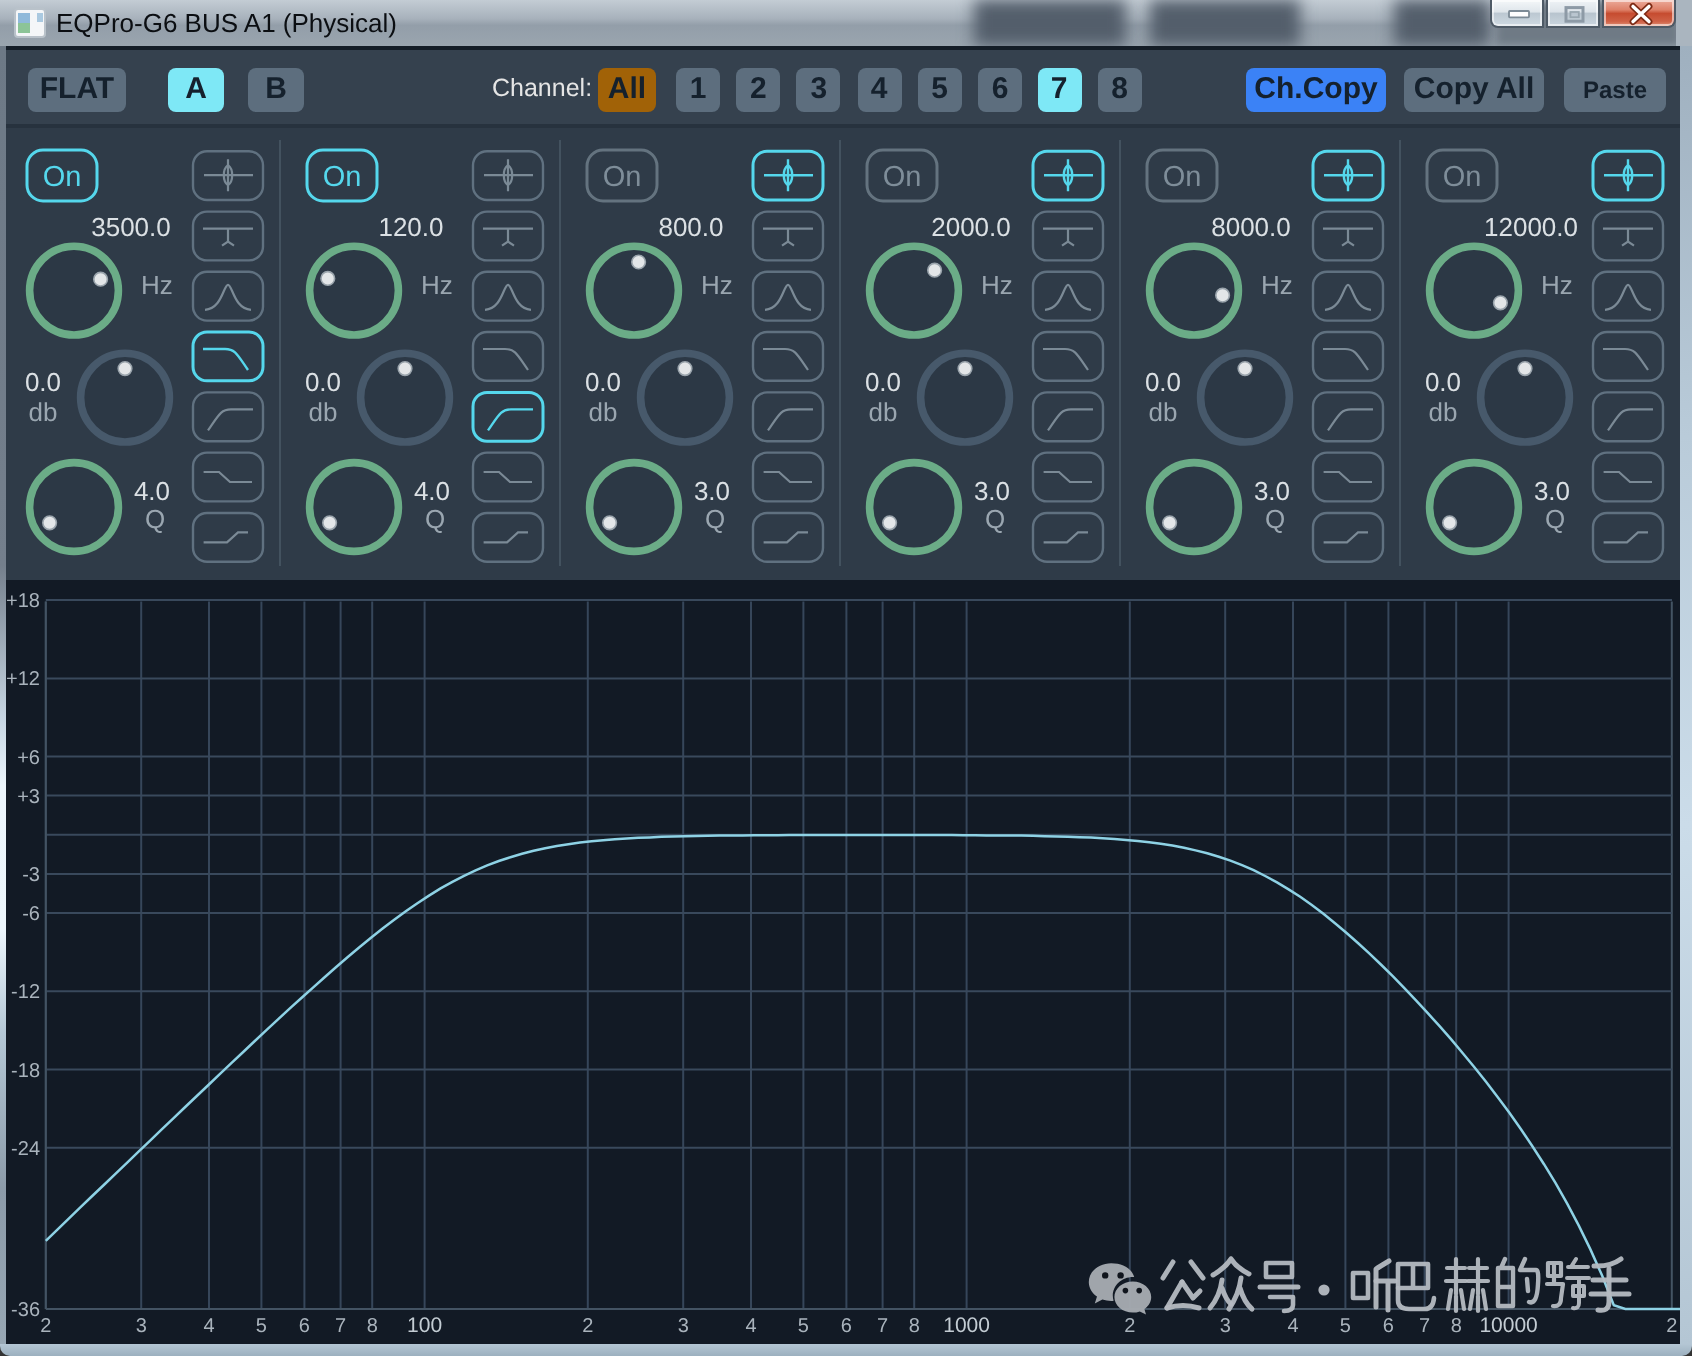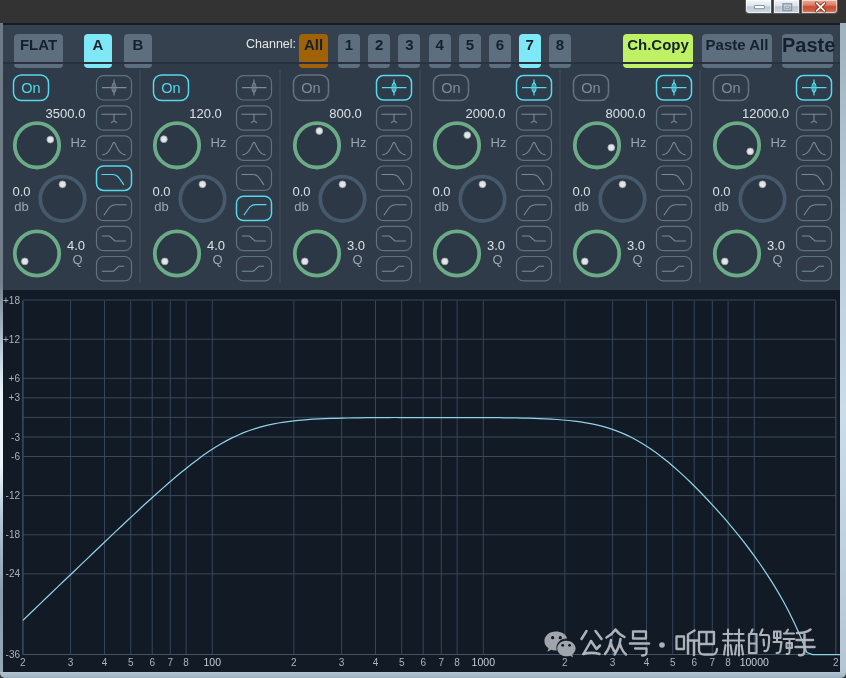--- a/index.html
+++ b/index.html
@@ -2,37 +2,51 @@
 <html><head><meta charset="utf-8"><style>
 * {margin:0;padding:0;box-sizing:border-box}
 html,body {width:846px;height:678px;overflow:hidden;background:#333;font-family:"Liberation Sans",sans-serif}
 #win {position:absolute;left:0;top:0;width:846px;height:678px}
 #titlebar {position:absolute;left:0;top:0;width:846px;height:23px;background:linear-gradient(#c3ccd4 0%,#a8b2bc 40%,#939ea9 55%,#9aa5af 100%);overflow:hidden}
 .blob {position:absolute;top:0;height:23px;filter:blur(4px);background:#535e6b}
 #ttxt {position:absolute;left:28px;top:4px;font-size:13px;color:#0b0e12}
 #contentbg {position:absolute;left:3px;top:23px;width:837px;height:649px;background:#2f3b48}
 #tbsep {position:absolute;left:3px;top:23px;width:837px;height:2px;background:#141d27}
 #tstrip {position:absolute;left:3px;top:25px;width:837px;height:37px;background:#35414e}
-.tb {position:absolute;top:33.5px;height:34px;border-radius:4px;color:#15212d;font-weight:bold;text-align:center;line-height:22px}
+.tb {position:absolute;top:33.5px;height:22px;border-radius:4px;color:#15212d;font-weight:bold;text-align:center;line-height:22px}
 .chl {position:absolute;top:37px;left:246px;width:50px;font-size:12.5px;color:#e5e5e5}
 #bandsep {position:absolute;left:3px;top:62px;width:837px;height:2px;background:#27323e}
 #graphbg {position:absolute;left:3px;top:290px;width:837px;height:382px;background:#121a25}
 .al {font-size:10px;fill:#a9b3bc;font-family:"Liberation Sans",sans-serif}
 .alb {font-size:10.5px;fill:#c3ccd3;font-family:"Liberation Sans",sans-serif}
 .onl {font-size:14.5px;font-family:"Liberation Sans",sans-serif}
 .val {font-size:13px;fill:#dbe0e4;font-family:"Liberation Sans",sans-serif}
 .unit {font-size:13px;fill:#9aa6b0;font-family:"Liberation Sans",sans-serif}
 .IC {stroke:#7b8a96;stroke-width:1.1;fill:none}
 .ICS {stroke:#55d7ec;stroke-width:1.2;fill:none}
 #lbord {position:absolute;left:0;top:23px;width:3px;height:649px;background:linear-gradient(#6d7986 0%,#747f8c 40%,#c8d7e4 52%,#edf6fc 57%,#eef7fd 68%,#b5c8d6 76%,#8c9ba9 88%,#97a7b4 100%)}
 #rbord {position:absolute;right:0;top:23px;width:6px;height:649px;background:linear-gradient(#9fb0bf 0%,#b9cbd9 30%,#cbdce9 60%,#b4c6d4 100%)}
 #bbord {position:absolute;left:0;top:672px;width:846px;height:6px;background:linear-gradient(#b4c6d4,#9cb0bf);border-radius:0 0 5px 5px}
 .cap {position:absolute;top:0;height:14px;border:1px solid #4e5a66;border-top:none;box-shadow:inset 0 0 0 1px rgba(255,255,255,0.55)}
 </style></head><body>
 <div id="win">
+ <div id="titlebar">
+  <div class="blob" style="left:487px;width:76px"></div>
+  <div class="blob" style="left:575px;width:75px"></div>
+  <div class="blob" style="left:697px;width:48px"></div>
+  <div class="blob" style="left:748px;width:92px;filter:blur(2px);background:#6f7a85"></div>
+  <div style="position:absolute;left:838px;top:0;width:8px;height:23px;background:#aab5bf"></div>
+  <svg width="16" height="16" style="position:absolute;left:7px;top:4px">
+    <rect x="0.5" y="0.5" width="15" height="14" rx="1.5" fill="#f4f6f8" stroke="#b9c2ca"></rect>
+    <rect x="2" y="2.5" width="6" height="10" fill="#8fb9da"></rect>
+    <rect x="2" y="7.5" width="6" height="5" fill="#8cc497"></rect>
+    <rect x="11.5" y="2.5" width="3" height="4.5" fill="#aac9e0"></rect>
+  </svg>
+  <div id="ttxt">EQPro-G6 BUS A1 (Physical)</div>
+ </div>
  <div class="cap" style="left:745px;width:27px;border-radius:0 0 0 4px;background:linear-gradient(#f4f7f9 0%,#dfe6eb 45%,#bcc8d2 52%,#cfdae2 100%)">
    <svg width="27" height="14">
         <rect x="8.5" y="5.5" width="10" height="3.2" rx="0.4" fill="#fdfdfe" stroke="#7c8a96" stroke-width="0.9"></rect>
       </svg></div>
  <div class="cap" style="left:773px;width:27px;background:linear-gradient(#eff3f6 0%,#dce3e9 45%,#b8c4ce 52%,#cbd6df 100%)">
    <svg width="27" height="14">
         <rect x="9" y="3.8" width="8.5" height="6.8" fill="none" stroke="#8d9aa6" stroke-width="1.5"></rect>
         <rect x="11.2" y="6" width="4.2" height="2.6" fill="none" stroke="#98a6b0" stroke-width="0.9"></rect>
       </svg></div>
  <div class="cap" style="left:801px;width:37px;border-radius:0 0 4px 0;background:linear-gradient(#ecab9b 0%,#de8068 38%,#c64c30 52%,#cf6146 82%,#e08f74 100%)">
@@ -52,23 +66,23 @@
 <div class="chl">Channel:</div>
 <div class="tb" style="left:299px;width:29px;background:#a16207;font-size:15px">All</div>
 <div class="tb" style="left:338px;width:22px;background:#5d6e7e;font-size:15px">1</div>
 <div class="tb" style="left:368.2px;width:22px;background:#5d6e7e;font-size:15px">2</div>
 <div class="tb" style="left:398.4px;width:22px;background:#5d6e7e;font-size:15px">3</div>
 <div class="tb" style="left:428.6px;width:22px;background:#5d6e7e;font-size:15px">4</div>
 <div class="tb" style="left:458.8px;width:22px;background:#5d6e7e;font-size:15px">5</div>
 <div class="tb" style="left:489px;width:22px;background:#5d6e7e;font-size:15px">6</div>
 <div class="tb" style="left:518.6px;width:22px;background:#7ee8f6;font-size:15px">7</div>
 <div class="tb" style="left:548.8px;width:22px;background:#5d6e7e;font-size:15px">8</div>
-<div class="tb" style="left:623px;width:70px;background:#bef264;font-size:15px">Ch.Copy</div>
-<div class="tb" style="left:702px;width:70px;background:#5d6e7e;font-size:15px">Paste All</div>
-<div class="tb" style="left:782px;width:51px;background:#5d6e7e;font-size:20px">Paste</div>
+<div class="tb" style="left:623px;width:70px;background:#3b82f6;font-size:15px">Ch.Copy</div>
+<div class="tb" style="left:702px;width:70px;background:#5d6e7e;font-size:15px">Copy All</div>
+<div class="tb" style="left:782px;width:51px;background:#5d6e7e;font-size:12px">Paste</div>
  <div id="bandsep"></div>
  <svg style="position:absolute;left:0;top:0" width="846" height="290" viewBox="0 0 846 290">
  <rect x="13.5" y="75" width="35" height="25.5" rx="8" fill="none" stroke="#55d7ec" stroke-width="1.5"></rect>
 <text x="31" y="93" text-anchor="middle" class="onl" fill="#55d7ec">On</text>
 <text x="65.5" y="118" text-anchor="middle" class="val">3500.0</text>
 <circle cx="37" cy="145.3" r="22.2" fill="#2c3845" stroke="#6bac87" stroke-width="3.8"></circle>
       <circle cx="50.3" cy="139.6" r="3.4" fill="#e3e6e8" stroke="#9aa4ac" stroke-width="0.8"></circle>
 <text x="78.5" y="147" text-anchor="middle" class="unit">Hz</text>
 <circle cx="62.5" cy="198.8" r="22.2" fill="#2c3845" stroke="#47596b" stroke-width="3.8"></circle>
       <circle cx="62.5" cy="184.3" r="3.4" fill="#e3e6e8" stroke="#9aa4ac" stroke-width="0.8"></circle>

